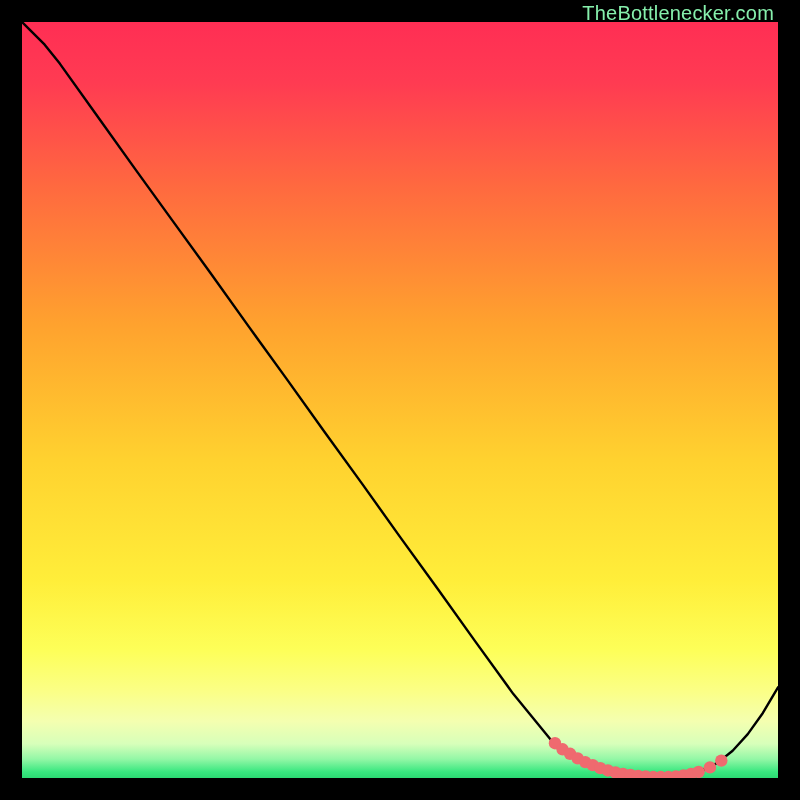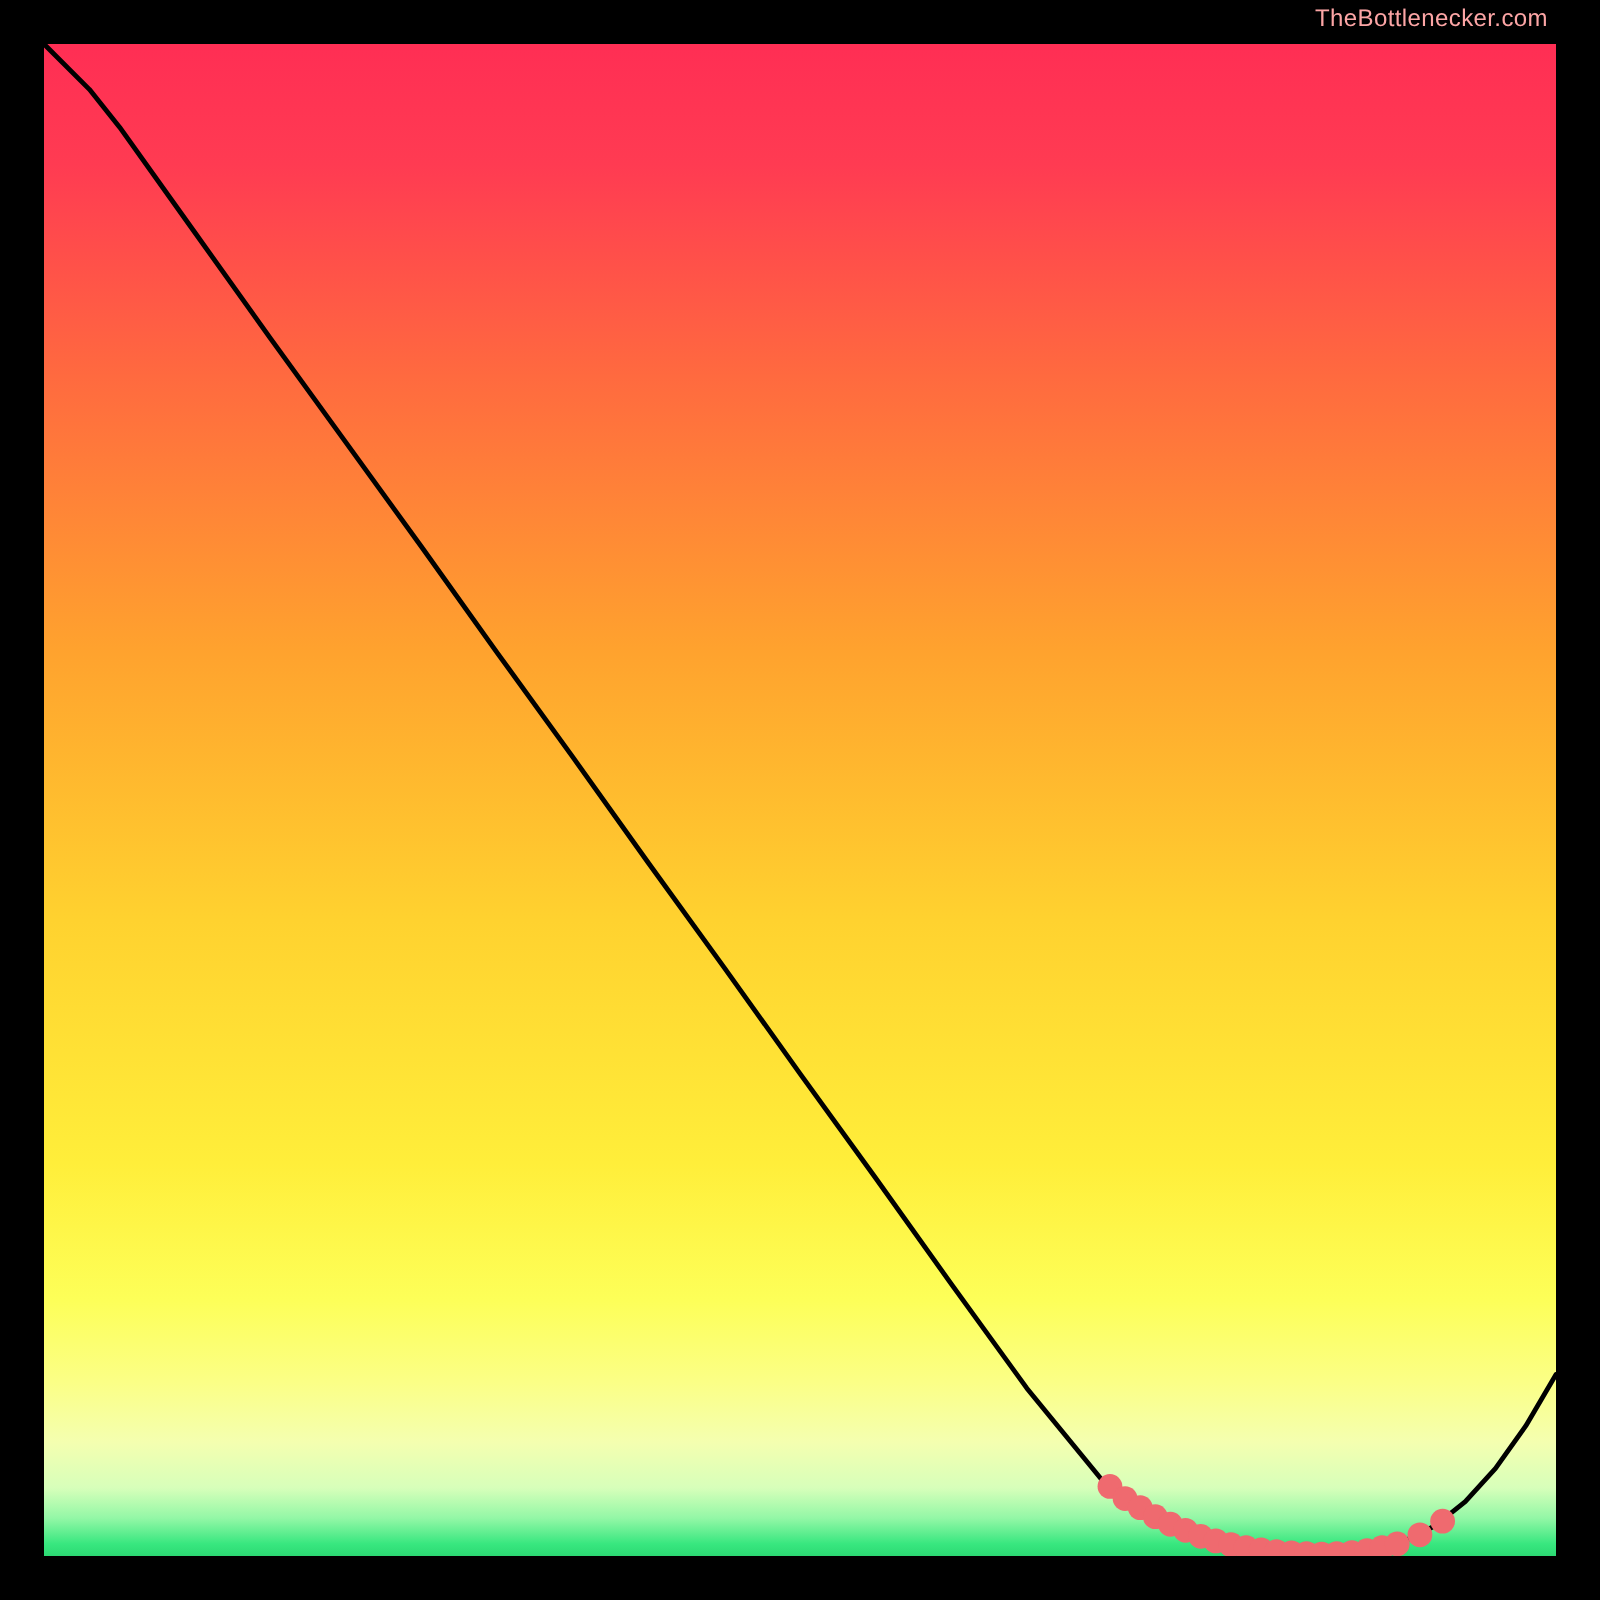--- a/index.html
+++ b/index.html
@@ -23,22 +23,22 @@
     left: 0;
     top: 0;
     width: 756px;
     height: 756px;
   }
   .watermark {
     position: absolute;
     top: 2px;
     right: 26px;
     font-family: Arial, Helvetica, sans-serif;
-    font-size: 12px;
-    color: #fca5a5;
+    font-size: 20px;
+    color: #86efac;
     letter-spacing: 0.2px;
     user-select: none;
     text-align: center;
   }
 </style>
 </head>
 <body>
 
 <div class="frame">
   <svg class="plot" viewBox="0 0 756 756" preserveAspectRatio="none">

